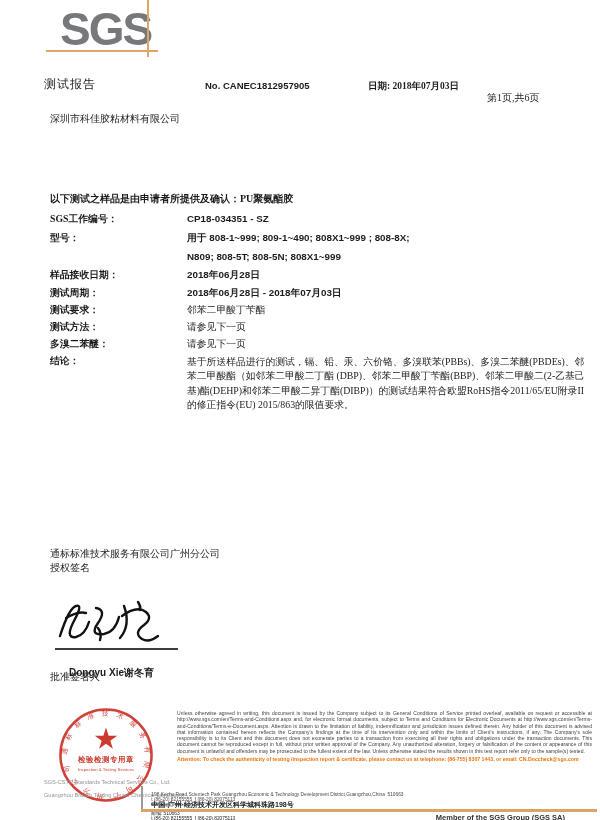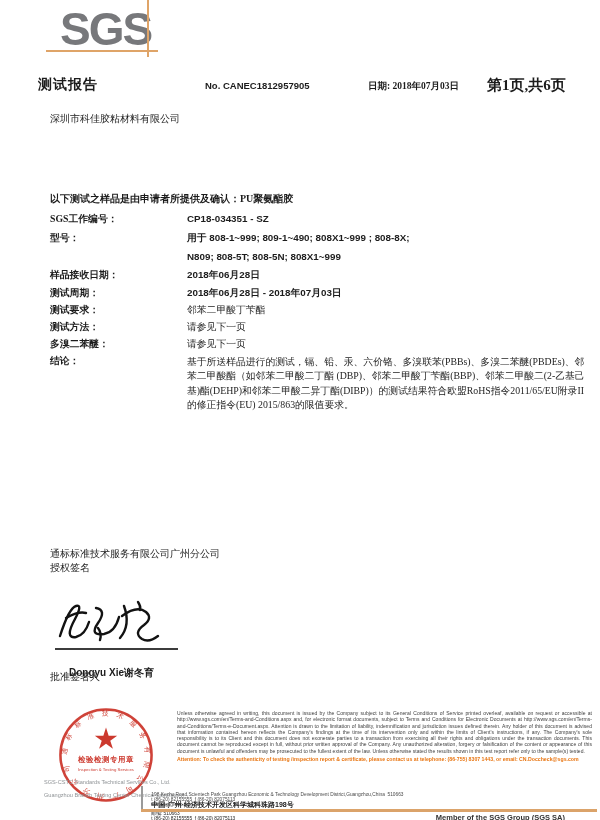--- a/index.html
+++ b/index.html
@@ -11,24 +11,24 @@
   .abs{position:absolute;}
   
   .logo-text{
     left:60px;top:6px;font-family:"Liberation Sans","DejaVu Sans",sans-serif;
     font-weight:700;font-size:46px;line-height:46px;color:#77787b;
     letter-spacing:-2px;transform:scaleY(1.02);
   }
   .logo-hline{left:46px;top:50px;width:112px;height:2px;background:#dfa468;}
   .logo-vline{left:147px;top:0px;width:2px;height:57px;background:#dfa468;}
   
-  .doc-title{left:38px;top:76px;font-size:14px;font-weight:700;letter-spacing:1px;}
+  .doc-title{left:44px;top:76px;font-size:12px;font-weight:400;letter-spacing:1px;}
   .report-no{left:205px;top:80px;font-family:"Liberation Sans",sans-serif;font-size:9.5px;font-weight:700;}
   .hdr-date{left:368px;top:80px;font-size:9.5px;font-weight:700;}
-  .hdr-page{left:487px;top:76px;font-size:15px;font-weight:700;}
+  .hdr-page{left:487px;top:91px;font-size:10px;font-weight:400;}
   
   .client-name{left:50px;top:112px;font-size:10px;}
   .client-addr{left:50px;top:133px;font-size:10px;}
   
   .sample-line{left:50px;top:192px;font-size:10px;font-weight:600;}
   
   .irow{left:50px;width:530px;font-size:9.8px;}
   .irow .lbl{position:absolute;left:0;top:0;font-weight:700;width:135px;}
   .irow .val{position:absolute;left:137px;top:0;width:398px;font-family:"Liberation Sans",sans-serif;font-weight:600;}
   .irow .val.cjk{font-family:"Liberation Serif",serif;font-weight:400;}

